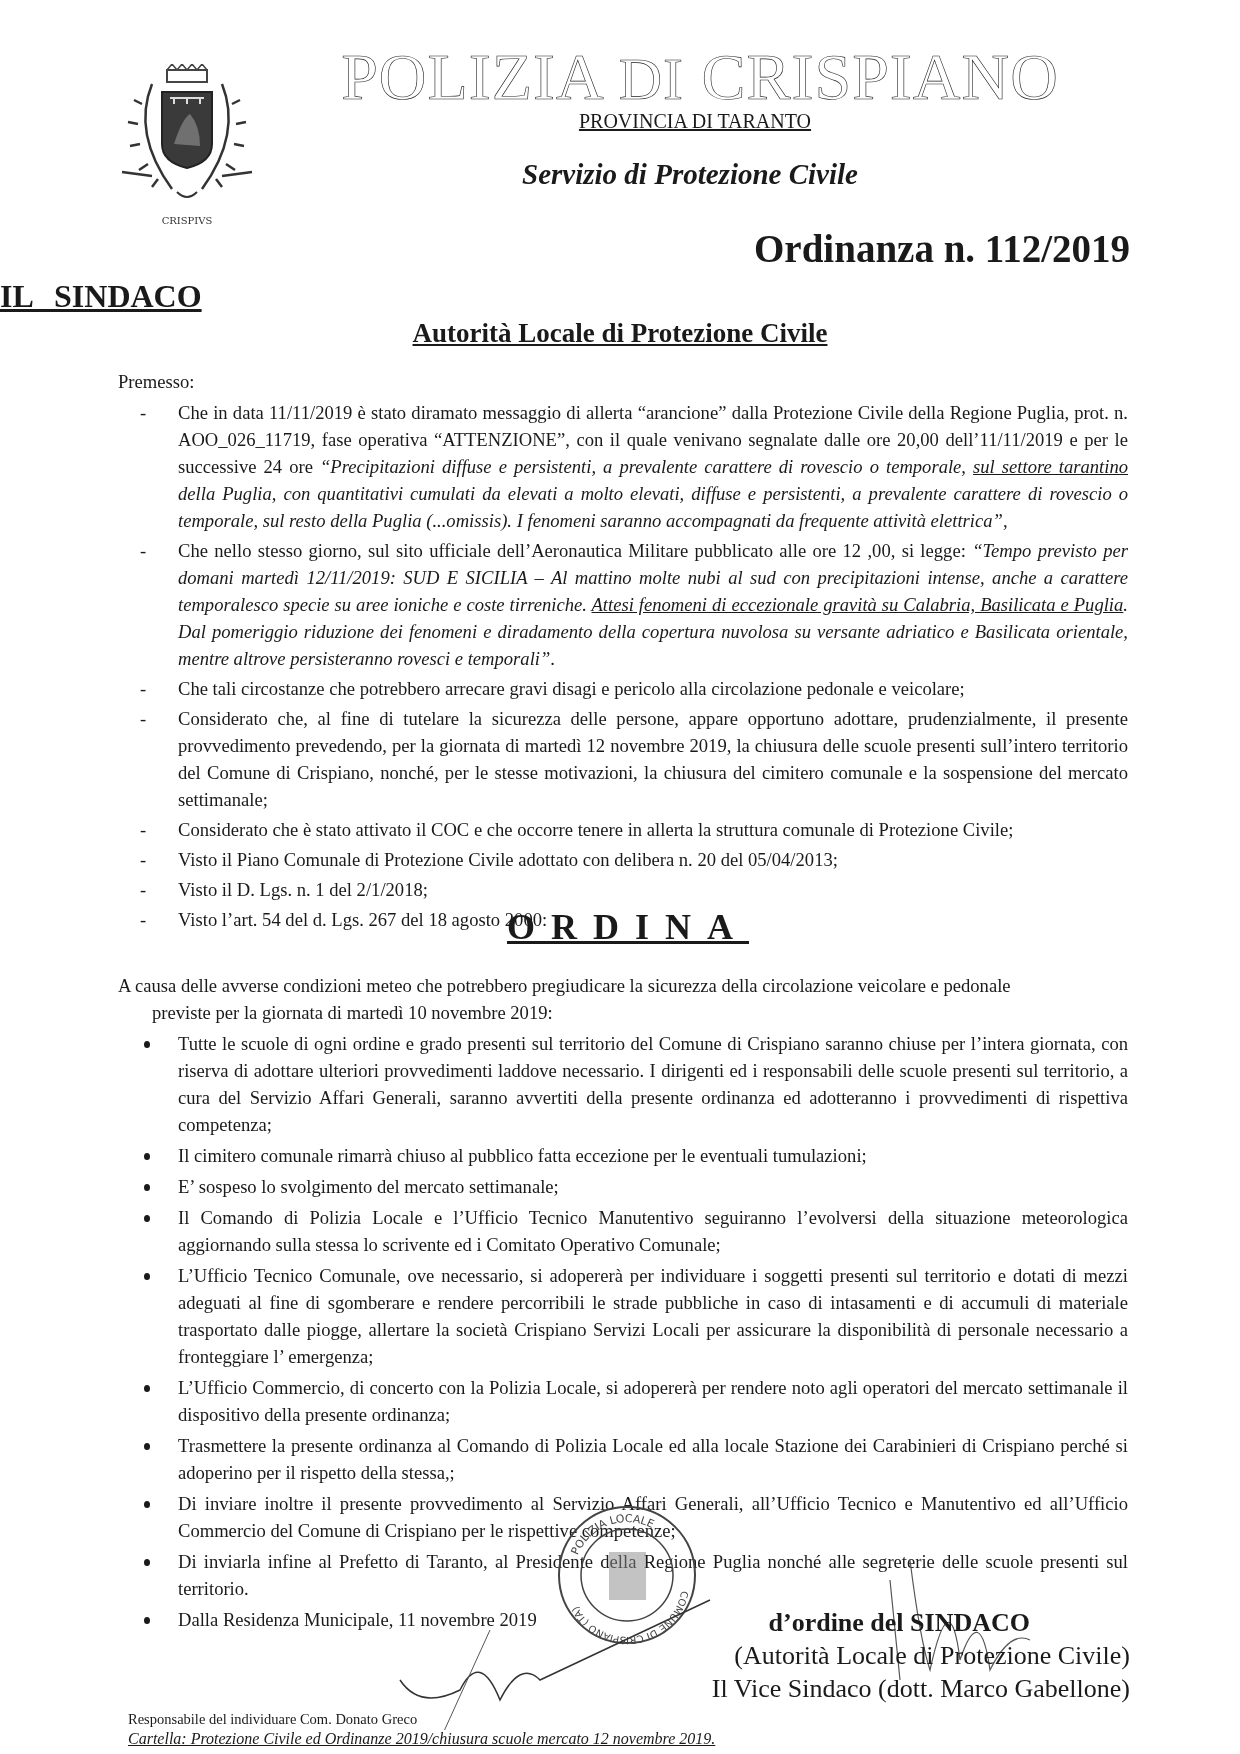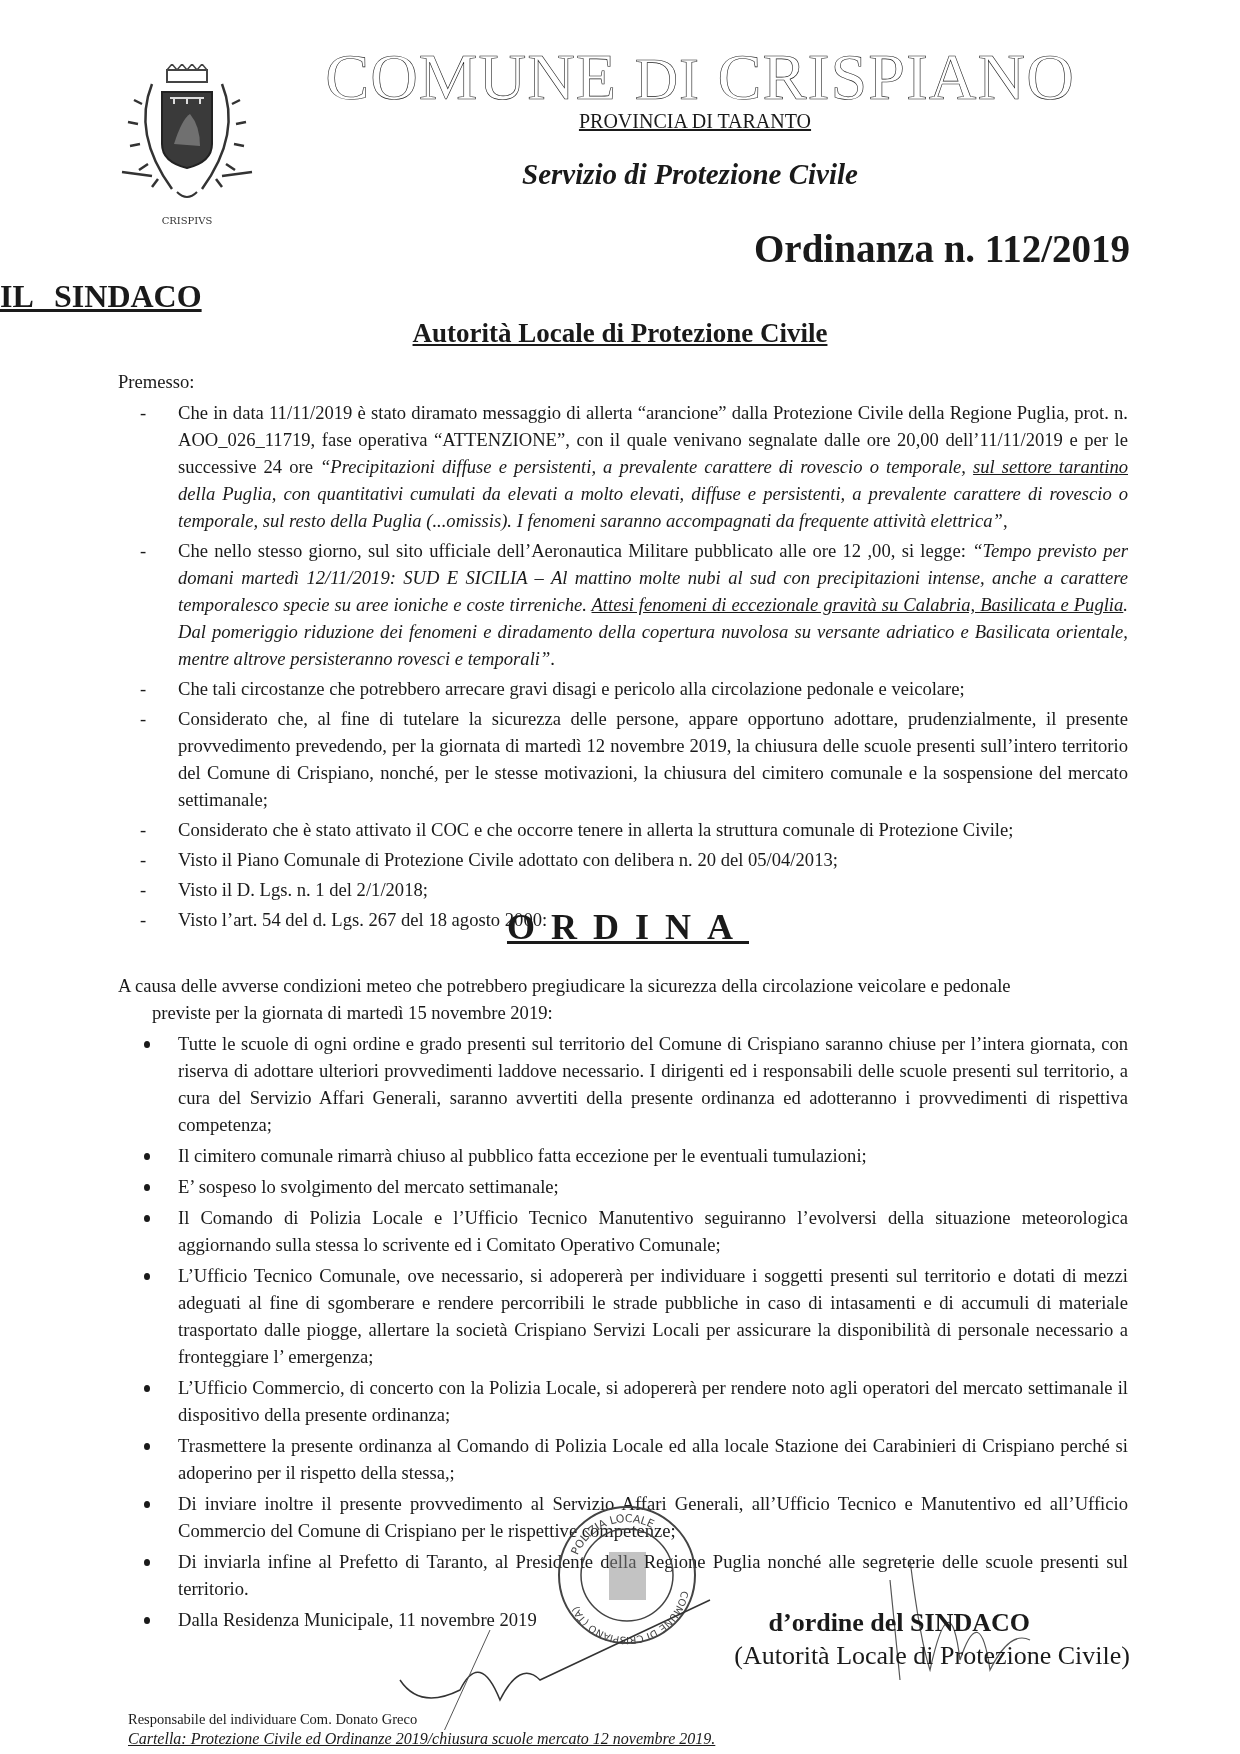--- a/index.html
+++ b/index.html
@@ -54,21 +54,21 @@
     <path d="M40 20 Q20 70 60 125"></path>
     <path d="M110 20 Q130 70 90 125"></path>
     <path d="M30 40 l-8 -4 M26 60 l-10 -2 M28 80 l-10 2 M36 100 l-9 6 M46 115 l-6 8"></path>
     <path d="M120 40 l8 -4 M124 60 l10 -2 M122 80 l10 2 M114 100 l9 6 M104 115 l6 8"></path>
     <path d="M10 108 L40 112 M140 108 L110 112"></path>
   </g>
   <path d="M65 128 q10 10 20 0" stroke="#333" fill="none" stroke-width="2"></path>
   <text x="75" y="160" text-anchor="middle" font-size="10" font-family="DejaVu Serif, serif" fill="#333">CRISPIVS</text>
 </svg>
 
-<div class="abs title"><span>COMUNE </span><span class="di">DI</span><span> CRISPIANO</span></div>
+<div class="abs title"><span>POLIZIA </span><span class="di">DI</span><span> CRISPIANO</span></div>
 <div class="abs prov">PROVINCIA DI TARANTO</div>
 <div class="abs servizio">Servizio di Protezione Civile</div>
 <div class="abs ordnum">Ordinanza n.   112/2019</div>
 
 <div class="abs sindaco">IL SINDACO</div>
 <div class="abs autorita">Autorità Locale di Protezione Civile</div>
 
 <div class="abs body-text premesso">
   <div>Premesso:</div>
   <ul class="dash" id="premesso-list">
@@ -80,21 +80,21 @@
       <li><span class="">Visto il Piano Comunale di Protezione Civile adottato con delibera n. 20 del 05/04/2013;</span></li>
       <li><span class="">Visto il D. Lgs. n. 1 del 2/1/2018;</span></li>
       <li><span class="">Visto l’art. 54 del d. Lgs. 267 del 18 agosto 2000:</span></li>
     </ul>
 </div>
 
 <div class="abs ordina">ORDINA</div>
 
 <div class="abs body-text acausa">
   <div class="lead">A causa delle avverse condizioni meteo che potrebbero pregiudicare la sicurezza della circolazione veicolare e pedonale</div>
-  <div class="lead2">previste per la giornata di martedì 15 novembre 2019:</div>
+  <div class="lead2">previste per la giornata di martedì 10 novembre 2019:</div>
   <ul class="bul" id="ordina-list">
       <li>Tutte le scuole di ogni ordine e grado presenti sul territorio del Comune di Crispiano saranno chiuse per l’intera giornata, con riserva di adottare ulteriori provvedimenti laddove necessario. I dirigenti ed i responsabili delle scuole presenti sul territorio, a cura del Servizio Affari Generali, saranno avvertiti della presente ordinanza ed adotteranno i provvedimenti di rispettiva competenza;</li>
       <li>Il cimitero comunale rimarrà chiuso al pubblico fatta eccezione per le eventuali tumulazioni;</li>
       <li>E’ sospeso lo svolgimento del mercato settimanale;</li>
       <li>Il Comando di Polizia Locale e l’Ufficio Tecnico Manutentivo seguiranno l’evolversi della  situazione meteorologica aggiornando sulla stessa lo scrivente ed i Comitato Operativo Comunale;</li>
       <li>L’Ufficio Tecnico Comunale, ove necessario,  si adopererà per individuare i soggetti presenti sul territorio e dotati di mezzi adeguati al fine di sgomberare e rendere percorribili le strade pubbliche in caso di intasamenti e di accumuli di materiale trasportato dalle piogge, allertare la società Crispiano Servizi Locali per assicurare la disponibilità di personale necessario a fronteggiare l’ emergenza;</li>
       <li>L’Ufficio Commercio, di concerto con la Polizia Locale, si adopererà per rendere noto agli operatori del mercato settimanale il dispositivo della presente ordinanza;</li>
       <li>Trasmettere la presente ordinanza al Comando di Polizia Locale ed alla locale Stazione dei Carabinieri di Crispiano perché si adoperino per  il rispetto della stessa,;</li>
       <li>Di inviare inoltre il presente provvedimento al Servizio Affari Generali, all’Ufficio Tecnico e Manutentivo ed all’Ufficio Commercio del Comune di Crispiano per le rispettive competenze;</li>
       <li>Di inviarla infine al Prefetto di Taranto, al Presidente della Regione Puglia nonché alle segreterie delle scuole presenti sul territorio.</li>
@@ -118,18 +118,19 @@
   <path d="M20 90 Q40 120 80 100 Q100 60 120 110 Q140 70 160 90 L330 10" fill="none" stroke="#333" stroke-width="1.5"></path>
   <path d="M110 40 L60 150" stroke="#555" stroke-width="1"></path>
 </svg>
 <svg class="abs scribble2" viewBox="0 0 180 150">
   <path d="M20 40 L30 140 M40 20 Q50 100 60 130 Q80 40 90 120 Q110 60 120 130 Q140 90 160 100" fill="none" stroke="#555" stroke-width="1.2"></path>
 </svg>
 
 <div class="abs sign">
   <div class="l1">d’ordine del SINDACO</div>
   <div>(Autorità Locale di Protezione Civile)</div>
+  <div>Il Vice Sindaco (dott. Marco Gabellone)</div>
 </div>
 
 <div class="abs footer">
   <div>Responsabile del individuare Com. Donato Greco</div>
   <div class="cart">Cartella: Protezione Civile ed Ordinanze 2019/chiusura scuole mercato 12 novembre 2019.</div>
 </div>
 
 </body></html>

